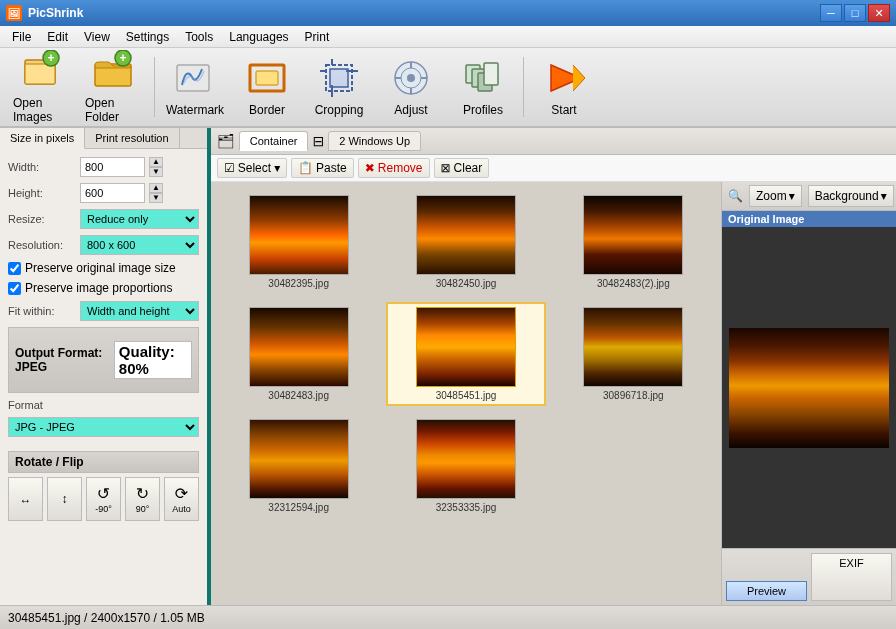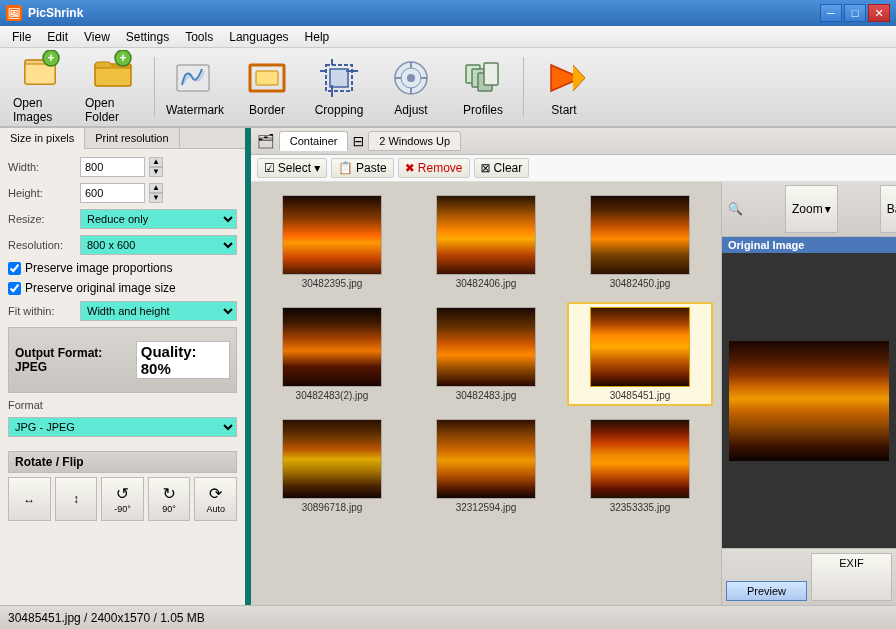--- a/index.html
+++ b/index.html
@@ -69,23 +69,23 @@
     .toolbar-icon { width: 42px; height: 42px; display: flex; align-items: center; justify-content: center; }
 
     
     .main-layout {
       display: flex;
       height: calc(629px - 26px - 22px - 80px - 24px);
     }
 
     
     .left-panel {
-      width: 251px;
+      width: 211px;
       background: #f0ece8;
-      border-right: 6px solid #0f766e;
+      border-right: 4px solid #0f766e;
       display: flex;
       flex-direction: column;
       overflow: hidden;
     }
     .panel-tabs {
       display: flex;
       background: #e0dcd8;
       border-bottom: 1px solid #bbb;
     }
     .panel-tab {
@@ -287,22 +287,22 @@
     .image-grid::-webkit-scrollbar-thumb { background: linear-gradient(to right, #c0c0c0, #a0a0a0); border: 1px solid #888; }
 
     .divider { width: 1px; background: #bbb; height: 60px; margin: 0 2px; }
 
     .zoom-bg-bar {
       display: flex; align-items: center; gap: 6px; padding: 3px 6px;
       background: linear-gradient(to bottom, #e0dcd8, #d0ccc8);
       border-bottom: 1px solid #bbb; font-size: 11px;
     }
     .zoom-btn {
-      padding: 16px 6px; border: 1px solid #bbb; background: linear-gradient(to bottom, #f8f8f0, #e0dcd8);
-      cursor: pointer; font-size: 11px; display: flex; align-items: center; gap: 2px; margin-left: 36px;
+      padding: 3px 6px; border: 1px solid #bbb; background: linear-gradient(to bottom, #f8f8f0, #e0dcd8);
+      cursor: pointer; font-size: 11px; display: flex; align-items: center; gap: 2px;
     }
   </style>
 </head>
 <body>
 
 <div class="title-bar">
   <div class="title-bar-left">
     <div class="title-bar-icon">🖼</div>
     <span>PicShrink</span>
   </div>
@@ -313,21 +313,21 @@
   </div>
 </div>
 
 <div class="menu-bar">
   <div class="menu-item">File</div>
   <div class="menu-item">Edit</div>
   <div class="menu-item">View</div>
   <div class="menu-item">Settings</div>
   <div class="menu-item">Tools</div>
   <div class="menu-item">Languages</div>
-  <div class="menu-item">Help</div>
+  <div class="menu-item">Print</div>
 </div>
 
 <div class="toolbar">
 
   <div class="toolbar-btn">
     <div class="toolbar-icon">
       <svg width="42" height="42" viewBox="0 0 42 42">
         <rect x="4" y="10" width="30" height="24" rx="2" fill="#f0d080" stroke="#c08000" stroke-width="1.5"></rect>
         <rect x="4" y="14" width="30" height="20" rx="1" fill="#ffe090" stroke="#c08000" stroke-width="1"></rect>
         <circle cx="30" cy="8" r="8" fill="#70c040" stroke="#408020" stroke-width="1.5"></circle>
@@ -468,25 +468,25 @@
         <span class="field-label">Resolution:</span>
         <select class="field-select">
           <option>800 x 600</option>
           <option>1024 x 768</option>
           <option>1280 x 1024</option>
         </select>
       </div>
 
       <div class="checkbox-row">
         <input type="checkbox" checked="" style="">
-        <span>Preserve image proportions</span>
+        <span>Preserve original image size</span>
       </div>
       <div class="checkbox-row">
         <input type="checkbox" checked="" style="">
-        <span>Preserve original image size</span>
+        <span>Preserve image proportions</span>
       </div>
 
       <div class="field-row">
         <span class="field-label">Fit within:</span>
         <select class="field-select">
           <option>Width and height</option>
           <option>Width</option>
           <option>Height</option>
         </select>
       </div>
@@ -566,24 +566,20 @@
     </div>
 
     <div class="image-grid-area">
       <div class="image-grid">
 
         <div class="image-cell">
           <div class="thumb-img thumb-1"></div>
           <span class="image-name">30482395.jpg</span>
         </div>
         <div class="image-cell">
-          <div class="thumb-img thumb-2"></div>
-          <span class="image-name">30482406.jpg</span>
-        </div>
-        <div class="image-cell">
           <div class="thumb-img thumb-3"></div>
           <span class="image-name">30482450.jpg</span>
         </div>
 
         <div class="image-cell">
           <div class="thumb-img thumb-4"></div>
           <span class="image-name">30482483(2).jpg</span>
         </div>
         <div class="image-cell">
           <div class="thumb-img thumb-5"></div>

